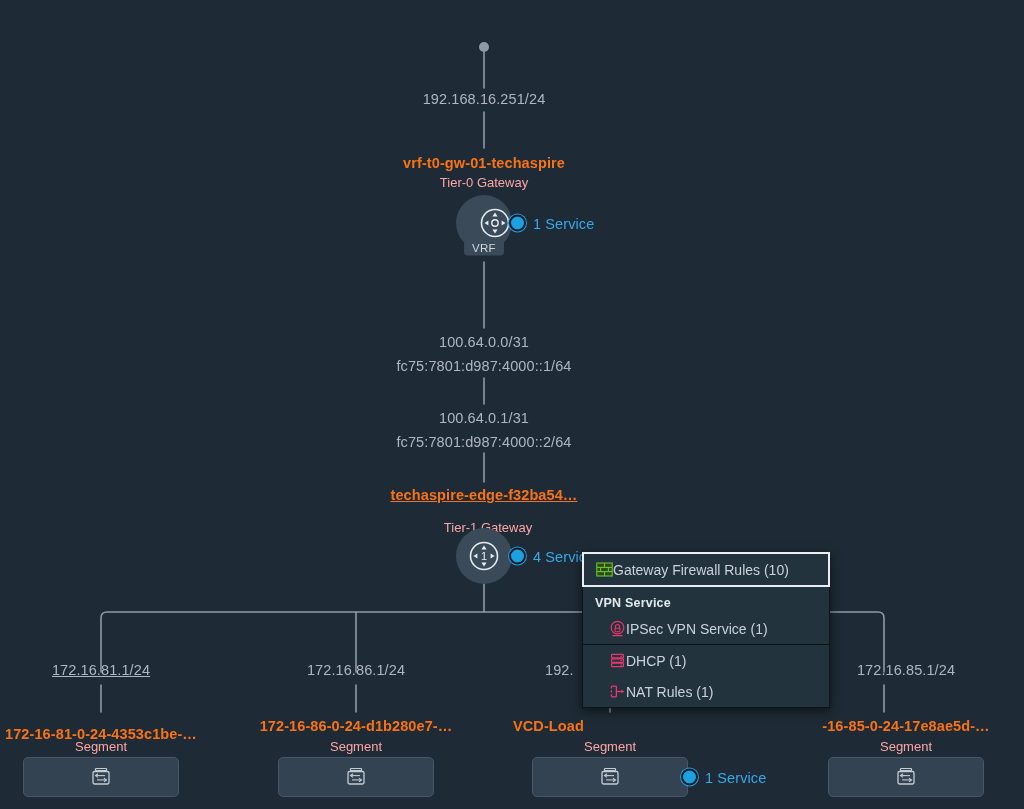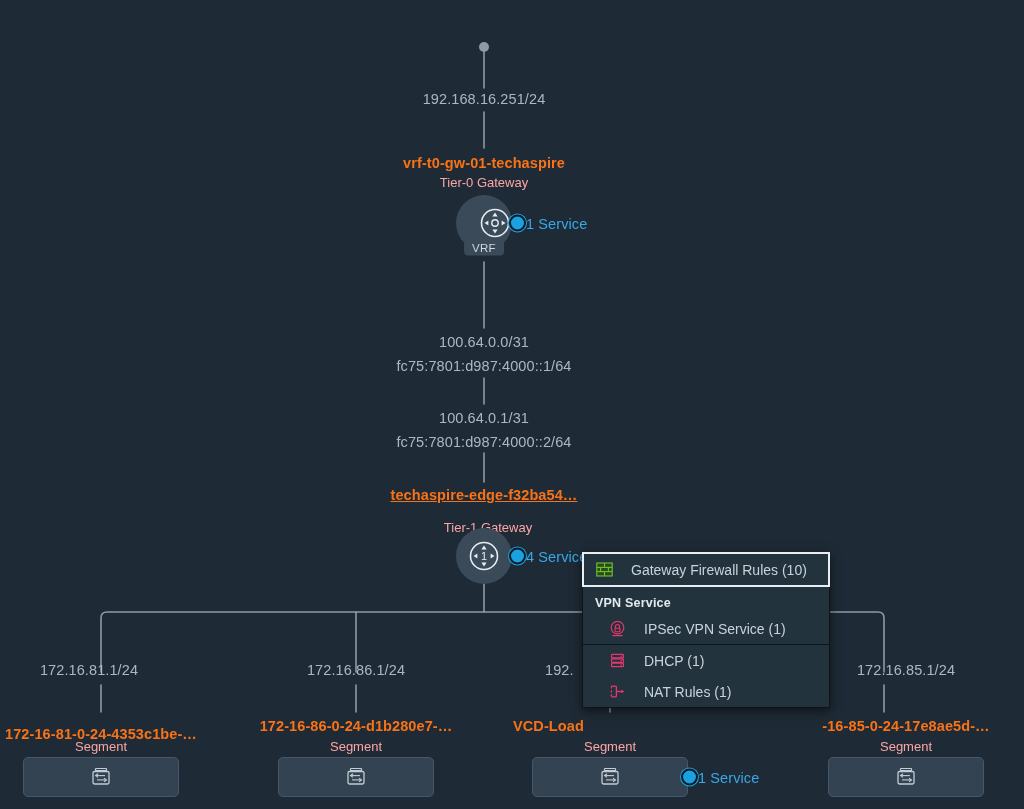--- a/index.html
+++ b/index.html
@@ -74,21 +74,21 @@
     font-size: 11.5px;
     padding: 1px 8px 2px 8px;
     border-radius: 4px;
     letter-spacing: .3px;
     white-space: nowrap;
   }
 
   
   .svc-chip {
     position: absolute;
-    display: flex; align-items: center; 
+    display: flex; align-items: center; gap: 7px;
     transform: translateY(-50%);
     cursor: pointer;
     white-space: nowrap;
   }
   .svc-dot {
     width: 17px; height: 17px; border-radius: 50%;
     background: #1ba0e0;
     border: 2px solid #0d1b24;
     box-shadow: 0 0 0 1px #1ba0e0;
     flex: 0 0 auto;
@@ -117,21 +117,21 @@
     position: absolute;
     left: 582px; top: 552px;
     width: 248px;
     background: #22333d;
     border: 1px solid #0d1418;
     box-shadow: 0 3px 10px rgba(0,0,0,.55);
     z-index: 50;
     font-size: 14px;
   }
   .pop-row {
-    display: flex; align-items: center; gap: 18px;
+    display: flex; align-items: center; gap: 0;
     padding: 7px 12px;
     color: #c9d2da;
     cursor: pointer;
     white-space: nowrap;
   }
   .pop-row .pop-ico { width: 17px; height: 17px; flex: 0 0 auto; display:block; }
   .pop-row.highlight {
     border: 2px solid #e8eef3;
     margin: -1px;
     padding: 7px 12px;
@@ -228,21 +228,21 @@
       <polygon points="6.5,17 10.4,14.4 10.4,19.6" fill="#e6ecf1"></polygon>
       <polygon points="27.5,17 23.6,14.4 23.6,19.6" fill="#e6ecf1"></polygon>
     </svg>
   </div>
 
   <div class="svc-chip" style="left:509px; top:556px;">
     <span class="svc-dot"></span>
     <span class="svc-text">4 Services</span>
   </div>
 
-  <div class="ip-label" style="left:89px; top:662px;">172.16.81.1/24</div>
+  <div class="ip-label" style="left:101px; top:662px;text-decoration:underline;">172.16.81.1/24</div>
   <div class="node-title" style="left:101px; top:718px;margin-top:8px;">172-16-81-0-24-4353c1be-…</div>
   <div class="node-sub" style="left:101px; top:739px;">Segment</div>
   <div class="seg-box" style="left:101px; top:757px;">
     <svg viewBox="0 0 22 22">
       <rect x="5.5" y="2.5" width="11" height="2" rx="0.6" fill="none" stroke="#c3ccd5" stroke-width="1.2"></rect>
       <rect x="3" y="5.5" width="16" height="12.5" rx="1.4" fill="none" stroke="#c3ccd5" stroke-width="1.3"></rect>
       <line x1="5.5" y1="9.6" x2="15" y2="9.6" stroke="#c3ccd5" stroke-width="1.1"></line>
       <polyline points="8,7.8 5.6,9.6 8,11.4" fill="none" stroke="#c3ccd5" stroke-width="1.1"></polyline>
       <line x1="7" y1="13.9" x2="16.5" y2="13.9" stroke="#c3ccd5" stroke-width="1.1"></line>
       <polyline points="14,12.1 16.4,13.9 14,15.7" fill="none" stroke="#c3ccd5" stroke-width="1.1"></polyline>

